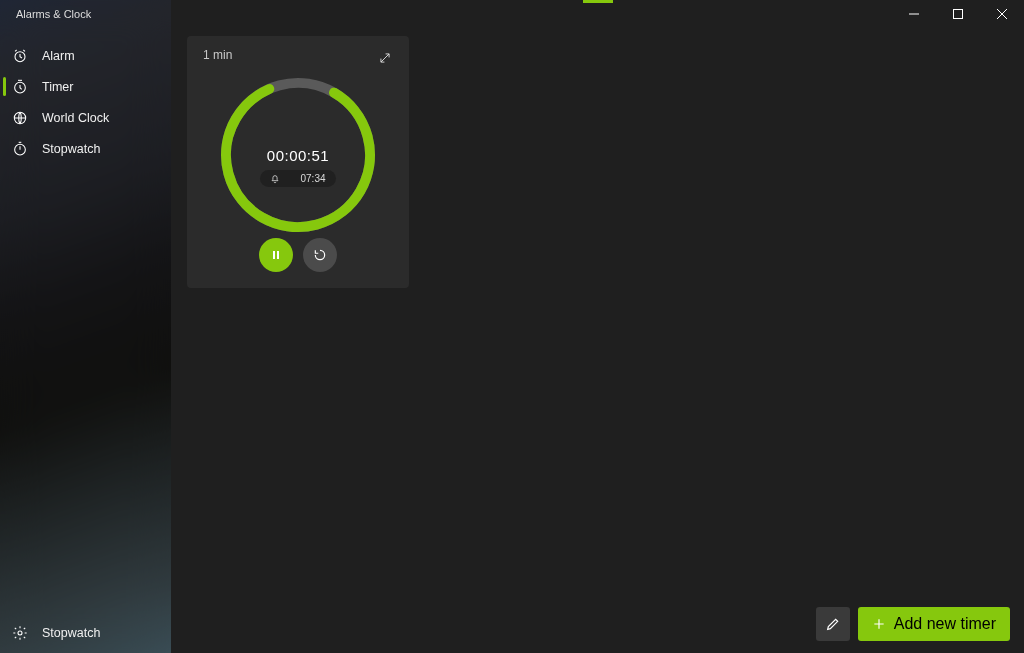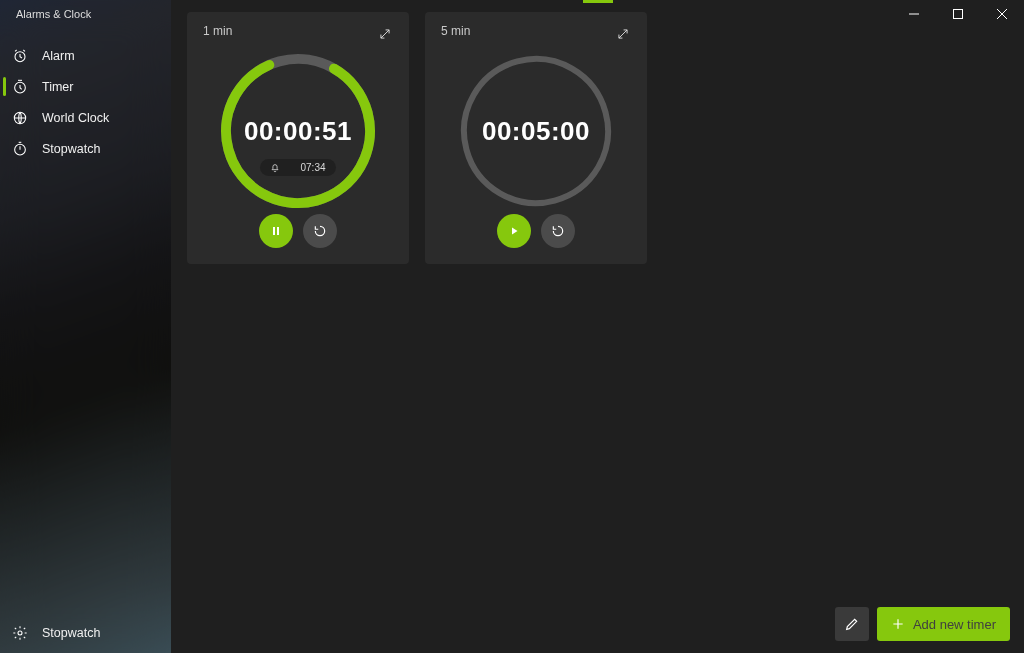--- a/index.html
+++ b/index.html
@@ -14,36 +14,36 @@
     .nav { padding-top: 12px; flex: 1; }
     .nav-item { display: flex; align-items: center; height: 31px; padding-left: 12px; font-size: 12.5px; color: #f0f0f0; cursor: pointer; position: relative; }
     .nav-item.active::before { content:''; position:absolute; left:3px; top:6px; bottom:6px; width:3px; background:#86c80d; border-radius:2px; }
     .nav-item .icon { width: 16px; height:16px; display:flex; align-items:center; justify-content:center; margin-right:14px; }
     .footer-item { display:flex; align-items:center; height:40px; padding-left:12px; font-size:12.5px; color:#f0f0f0; cursor:pointer; }
     .footer-item .icon { width:16px; height:16px; display:flex;align-items:center;justify-content:center; margin-right:14px; }
     .main { flex:1; background:#1f1f1f; display:flex; flex-direction:column; position:relative; }
     .top-accent { position:absolute; top:0; left:50%; transform:translateX(-50%); width:30px; height:3px; background:#86c80d; }
     .window-controls { position:absolute; top:0; right:0; display:flex; }
     .win-btn { width:44px; height:28px; display:flex; align-items:center; justify-content:center; color:#fff; cursor:pointer; }
-    .content { padding: 12px 0 0 16px; flex:1; overflow:auto; }
+    .content { padding: 36px 0 0 16px; flex:1; overflow:auto; }
     .cards { display:flex; flex-wrap:wrap; gap:16px; }
     .card { width:222px; height:252px; background:#2b2b2b; border-radius:4px; position:relative; display:flex; flex-direction:column; align-items:center; cursor:pointer; }
     .card-title { position:absolute; top:12px; left:16px; font-size:12px; color:#c9c9c9; }
     .expand-btn { position:absolute; top:10px; right:12px; width:24px; height:24px; display:flex; align-items:center; justify-content:center; cursor:pointer; }
     .ring-wrap { margin-top:40px; width:158px; height:158px; position:relative; display:flex; align-items:center; justify-content:center; }
     .ring-svg { position:absolute; top:0; left:0; transform: rotate(-60deg); }
-    .time { font-size:26px; font-weight:700; color:#fff; letter-spacing:0.5px; }
-    .alarm-pill { position:absolute; top:94px; display:flex; align-items:flex-end; gap:20px; background:#202020; border-radius:12px; padding:3px 10px; font-size:10px; color:#d9d9d9;margin-top:13px; }
+    .time { font-size:15px; font-weight:400; color:#fff; letter-spacing:0.5px; }
+    .alarm-pill { position:absolute; top:94px; display:flex; align-items:flex-end; gap:20px; background:#202020; border-radius:12px; padding:3px 10px; font-size:10px; color:#d9d9d9; }
     .controls { position:absolute; bottom:16px; display:flex; gap:10px; }
     .ctrl-btn { width:34px; height:34px; border-radius:50%; display:flex; align-items:center; justify-content:center; cursor:pointer; }
     .ctrl-btn.primary { background:#86c80d; }
     .ctrl-btn.secondary { background:#4b4b4b; }
     .bottom-bar { position:absolute; bottom:12px; right:14px; display:flex; gap:8px; }
     .edit-btn { width:34px; height:34px; background:#3a3a3a; border-radius:3px; display:flex; align-items:center; justify-content:center; cursor:pointer; }
-    .add-btn { height:34px; background:#86c80d; border-radius:3px; display:flex; align-items:center; padding:0 14px; gap:8px; color:#404040; font-size:13px; cursor:pointer; }
+    .add-btn { height:34px; background:#86c80d; border-radius:3px; display:flex; align-items:center; padding:0 14px; gap:8px; color:#000000; font-size:16px; cursor:pointer; }
     svg { display:block; }
   </style>
 </head>
 <body>
 
 <div class="sidebar">
   <div class="app-title">Alarms &amp; Clock</div>
   <div class="nav">
     <div class="nav-item">
       <span class="icon">
@@ -146,48 +146,20 @@
               </svg>
             </div>
     <div class="ctrl-btn secondary">
       <svg width="14" height="14" viewBox="0 0 24 24" fill="none" stroke="#fff" stroke-width="2">
                 <path d="M4 12a8 8 0 108-8"></path>
                 <path d="M4 4v5h5"></path>
               </svg>
     </div>
           </div>
         </div>
-        <div class="card">
-          <div class="card-title">5 min</div>
-          <div class="expand-btn">
-            <svg width="14" height="14" viewBox="0 0 24 24">
-              <path d="M5 19L19 5M13 5h6v6M11 19H5v-6" stroke="#ddd" stroke-width="1.6" fill="none"></path>
-            </svg>
-          </div>
-          <div class="ring-wrap">
-    <svg class="ring-svg" width="158" height="158">
-      <circle cx="79" cy="79" r="72" fill="none" stroke="#5a5a5a" stroke-width="6"></circle>
-
-    </svg>
-    <div class="time">00:05:00</div>
-    </div>
-          <div class="controls">
-    <div class="ctrl-btn primary">
-              <svg width="12" height="12" viewBox="0 0 24 24">
-                <path d="M8 5v14l11-7z" fill="#fff"></path>
-              </svg>
-            </div>
-    <div class="ctrl-btn secondary">
-      <svg width="14" height="14" viewBox="0 0 24 24" fill="none" stroke="#fff" stroke-width="2">
-                <path d="M4 12a8 8 0 108-8"></path>
-                <path d="M4 4v5h5"></path>
-              </svg>
-    </div>
-          </div>
-        </div>
       </div>
   </div>
 
   <div class="bottom-bar">
     <div class="edit-btn">
       <svg width="16" height="16" viewBox="0 0 24 24" fill="none" stroke="#fff" stroke-width="1.8">
           <path d="M4 20l4-1 11-11-3-3L5 16l-1 4z"></path>
         </svg>
     </div>
     <div class="add-btn">

